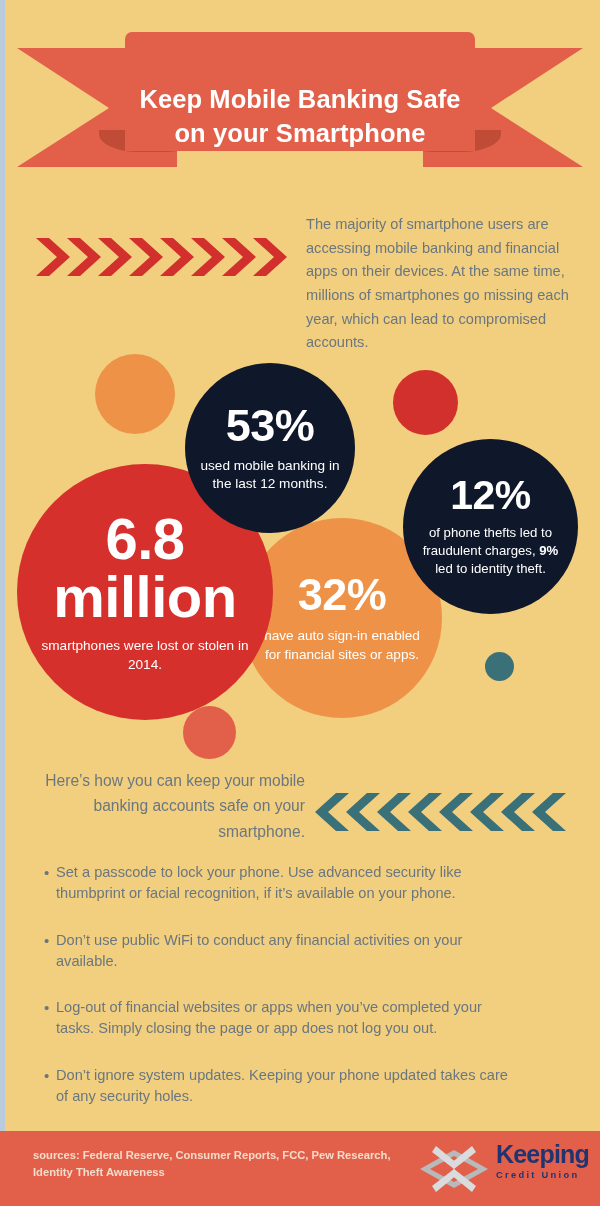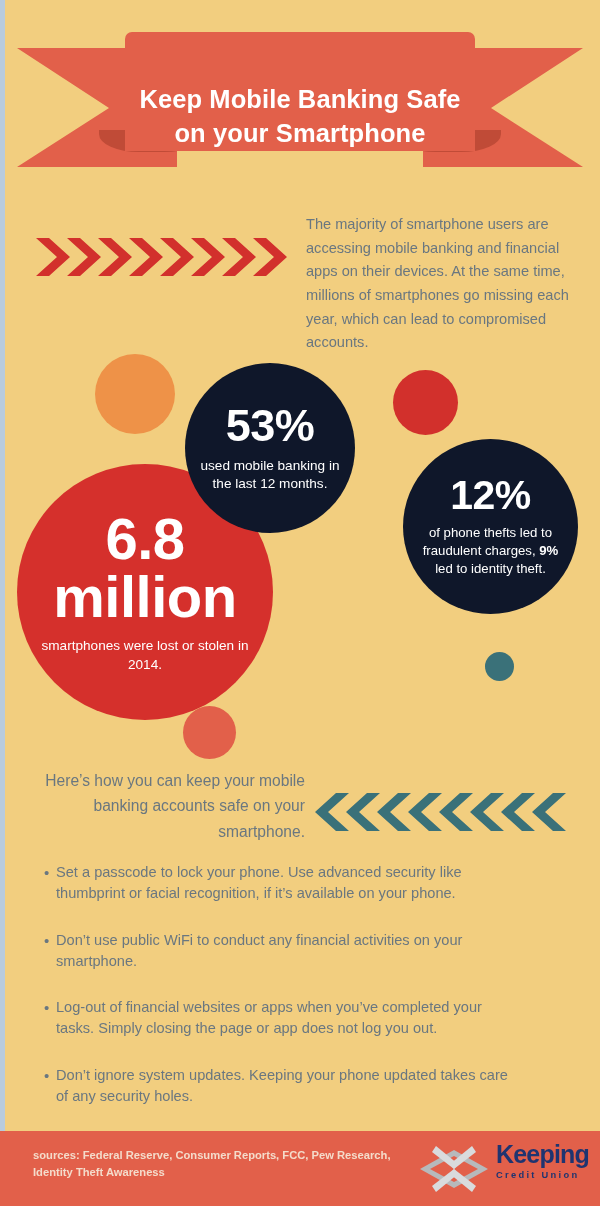--- a/index.html
+++ b/index.html
@@ -139,20 +139,24 @@
     <div class="chev r" style="left:217px"></div>
   </div>
 
   <div class="intro">The majority of smartphone users are accessing mobile banking and financial apps on their devices. At the same time, millions of smartphones go missing each year, which can lead to compromised accounts.</div>
 
   <div class="circles">
 
     <div class="circ deco-orange-tl"></div>
     <div class="circ deco-red-tr"></div>
 
+    <div class="circ c-orange">
+      <div class="big-num">32%</div>
+      <div class="sub">have auto sign-in enabled for financial sites or apps.</div>
+    </div>
 
     <div class="circ c-red">
       <div class="big-num">6.8</div>
       <div class="big-num">million</div>
       <div class="sub">smartphones were lost or stolen in 2014.</div>
     </div>
 
     <div class="circ c-redorange">
       <div class="big-num">12%</div>
       <div class="sub">
@@ -183,21 +187,21 @@
     <div class="chev l" style="left:217px"></div>
   </div>
 
   <div class="tips">
     <div class="tip">
       <div class="bullet">•</div>
       <div class="tip-text">Set a passcode to lock your phone. Use advanced security like thumbprint or facial recognition, if it’s available on your phone.</div>
     </div>
     <div class="tip">
       <div class="bullet">•</div>
-      <div class="tip-text">Don’t use public WiFi to conduct any financial activities on your smartphone.</div>
+      <div class="tip-text">Don’t use public WiFi to conduct any financial activities on your available.</div>
     </div>
     <div class="tip">
       <div class="bullet">•</div>
       <div class="tip-text">Log-out of financial websites or apps when you’ve completed your tasks. Simply closing the page or app does not log you out.</div>
     </div>
     <div class="tip">
       <div class="bullet">•</div>
       <div class="tip-text">Don’t ignore system updates. Keeping your phone updated takes care of any security holes.</div>
     </div>
   </div>

